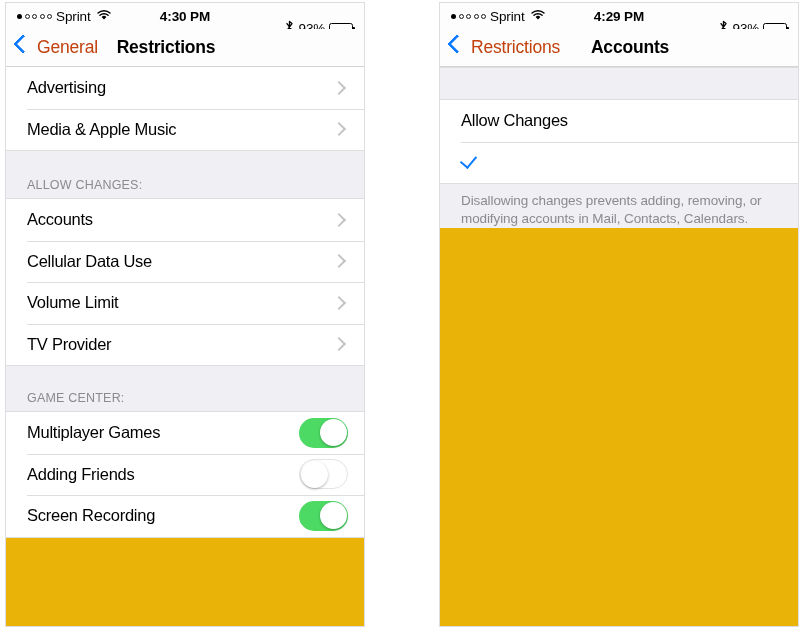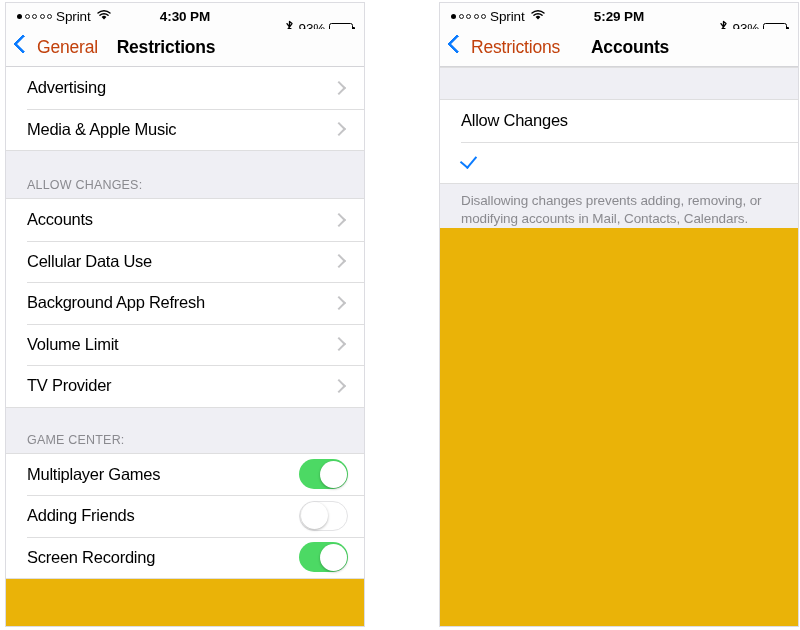--- a/index.html
+++ b/index.html
@@ -298,24 +298,20 @@
       <div class="group">
         <div class="row">
           <span class="row-label">Accounts</span>
           <span class="chev-right"></span>
         </div>
         <div class="row">
           <span class="row-label">Cellular Data Use</span>
           <span class="chev-right"></span>
         </div>
         <div class="row">
-          <span class="row-label">Background App Refresh</span>
-          <span class="chev-right"></span>
-        </div>
-        <div class="row">
           <span class="row-label">Volume Limit</span>
           <span class="chev-right"></span>
         </div>
         <div class="row">
           <span class="row-label">TV Provider</span>
           <span class="chev-right"></span>
         </div>
       </div>
 
       <div class="section-header sh-tall2">GAME CENTER:</div>
@@ -358,21 +354,21 @@
         </div>
         <span class="carrier">Sprint</span>
         <span class="wifi">
           <svg width="14" height="11" viewBox="0 0 14 11">
             <path d="M7 9.6 L4.6 6.9 a3.6 3.6 0 0 1 4.8 0 Z" fill="#000"></path>
             <path d="M2.9 5.3 a6 6 0 0 1 8.2 0" stroke="#000" stroke-width="1.4" fill="none" stroke-linecap="round"></path>
             <path d="M1 3.1 a8.9 8.9 0 0 1 12 0" stroke="#000" stroke-width="1.4" fill="none" stroke-linecap="round"></path>
           </svg>
         </span>
       </div>
-      <div class="sb-center">5:29 PM</div>
+      <div class="sb-center">4:29 PM</div>
       <div class="sb-right">
         <span class="bt">
           <svg width="9" height="14" viewBox="0 0 9 14">
             <path d="M2 3.6 L7 10.4 L4.5 12.6 L4.5 1.4 L7 3.6 L2 10.4" stroke="#000" stroke-width="1.3" fill="none" stroke-linejoin="round" stroke-linecap="round"></path>
           </svg>
         </span>
         <span class="batt-pct">93%</span>
         <span class="batt"><span class="batt-fill" style="width:93%"></span></span>
       </div>
     </div>

